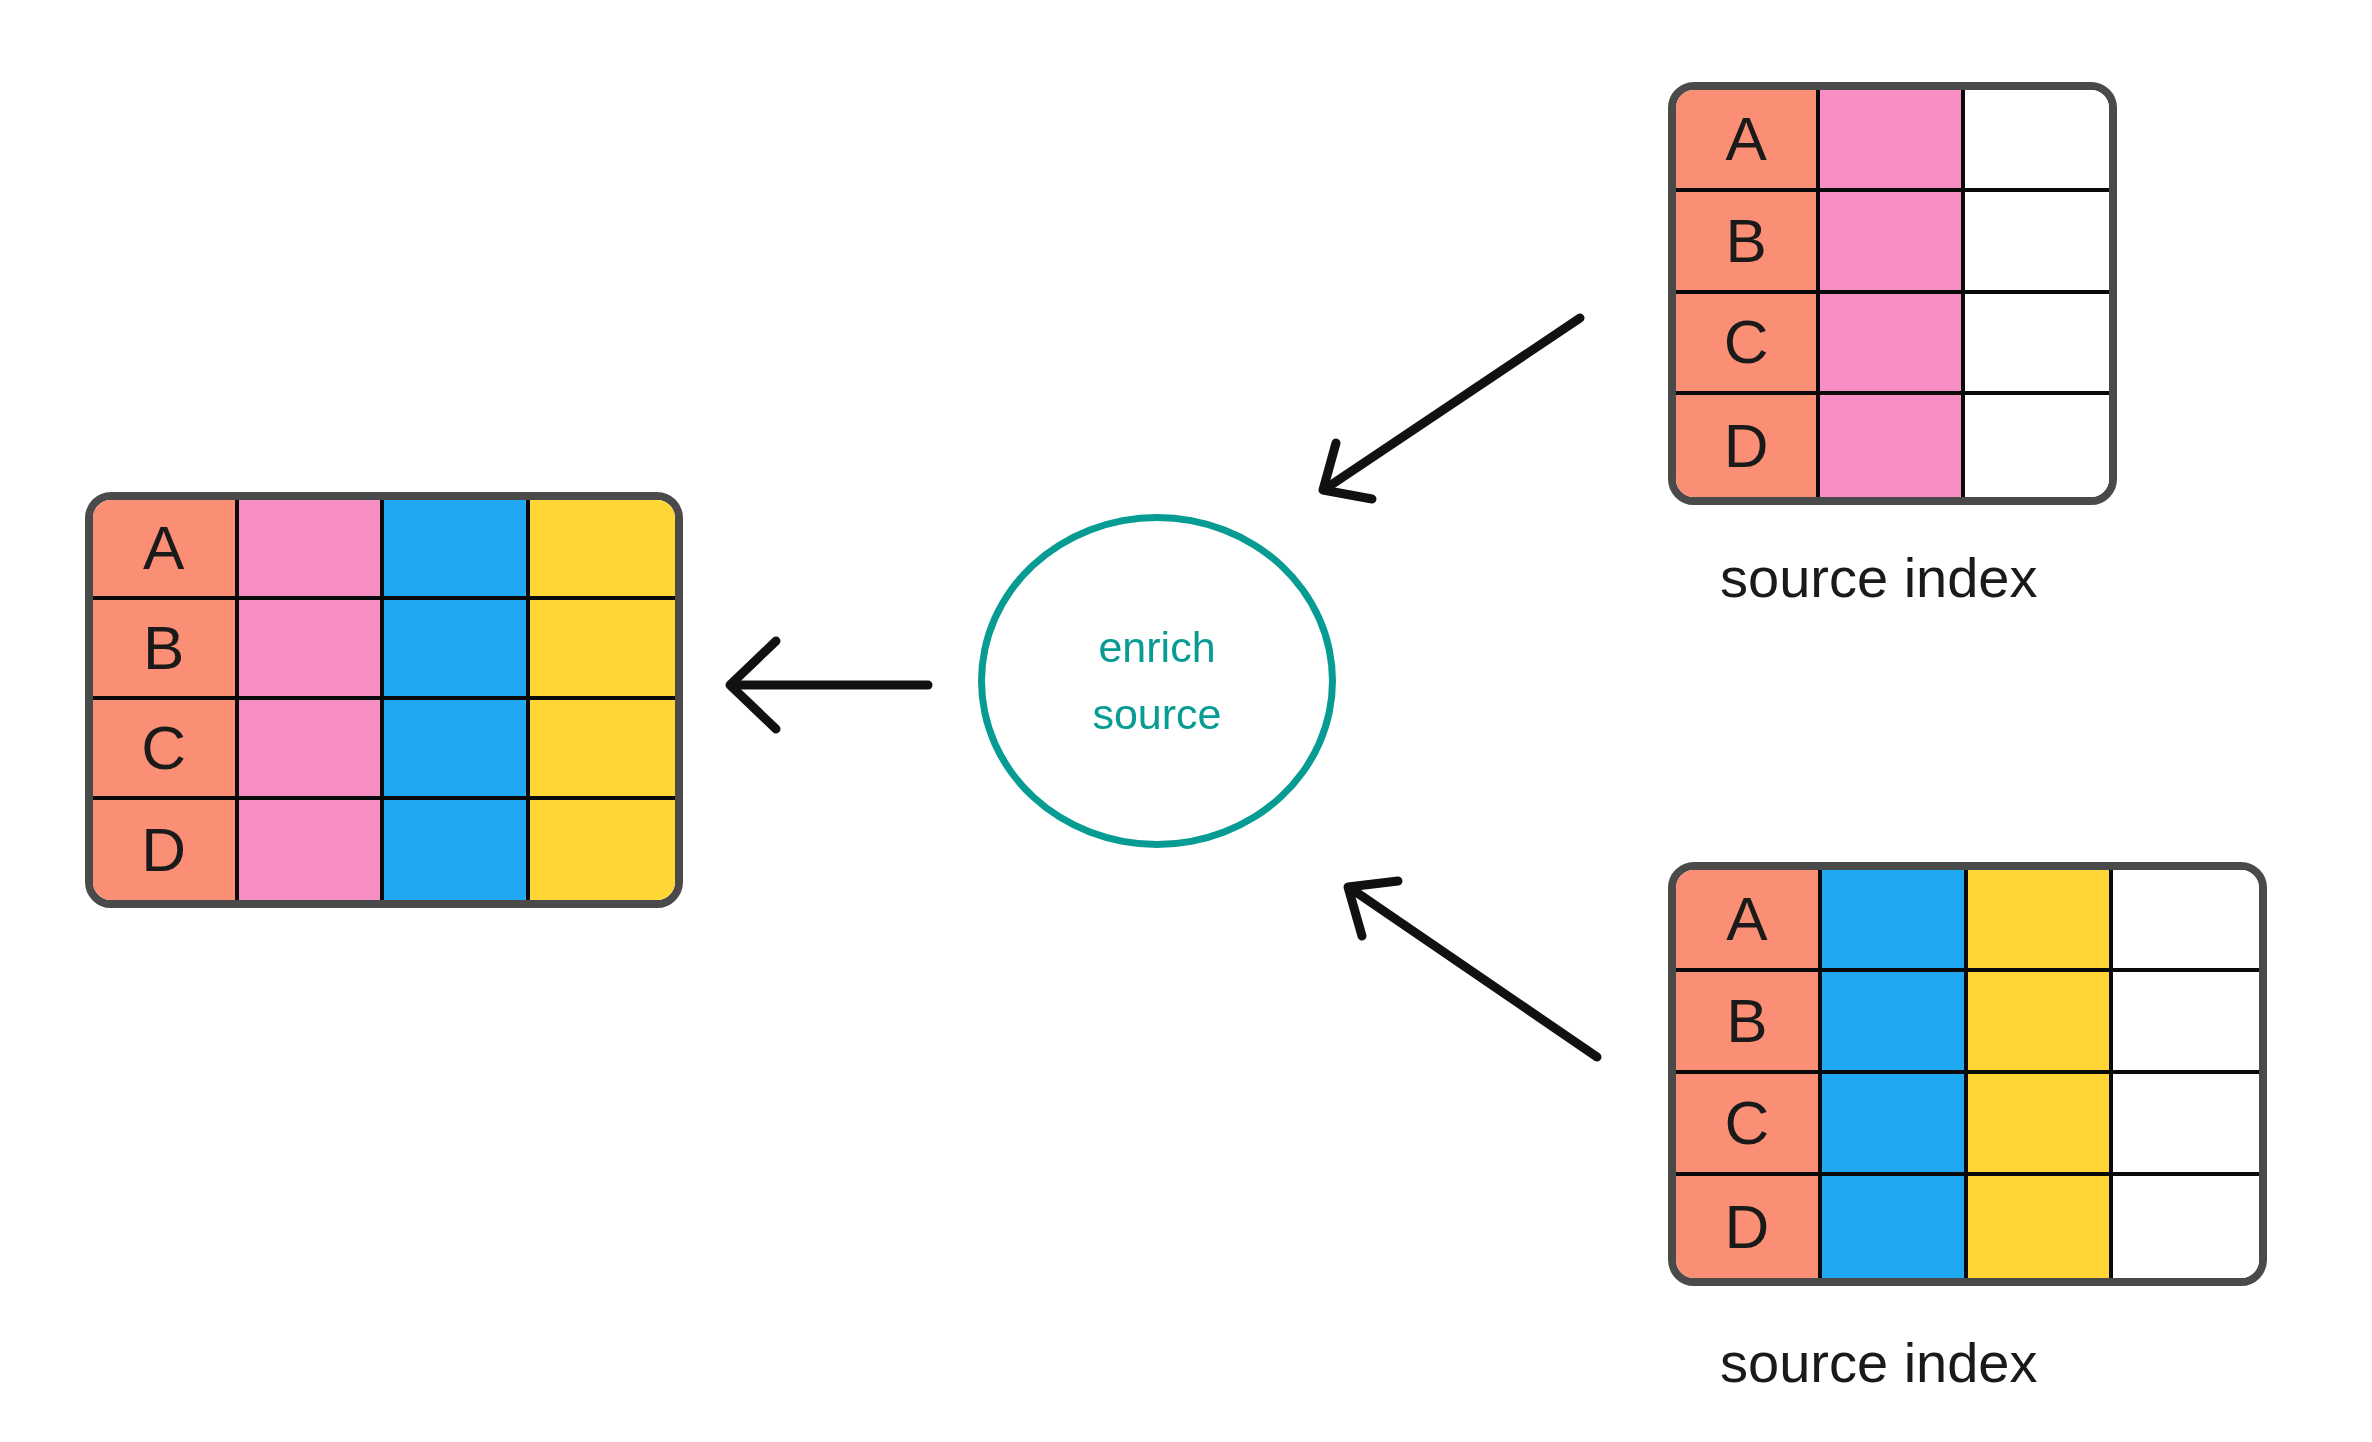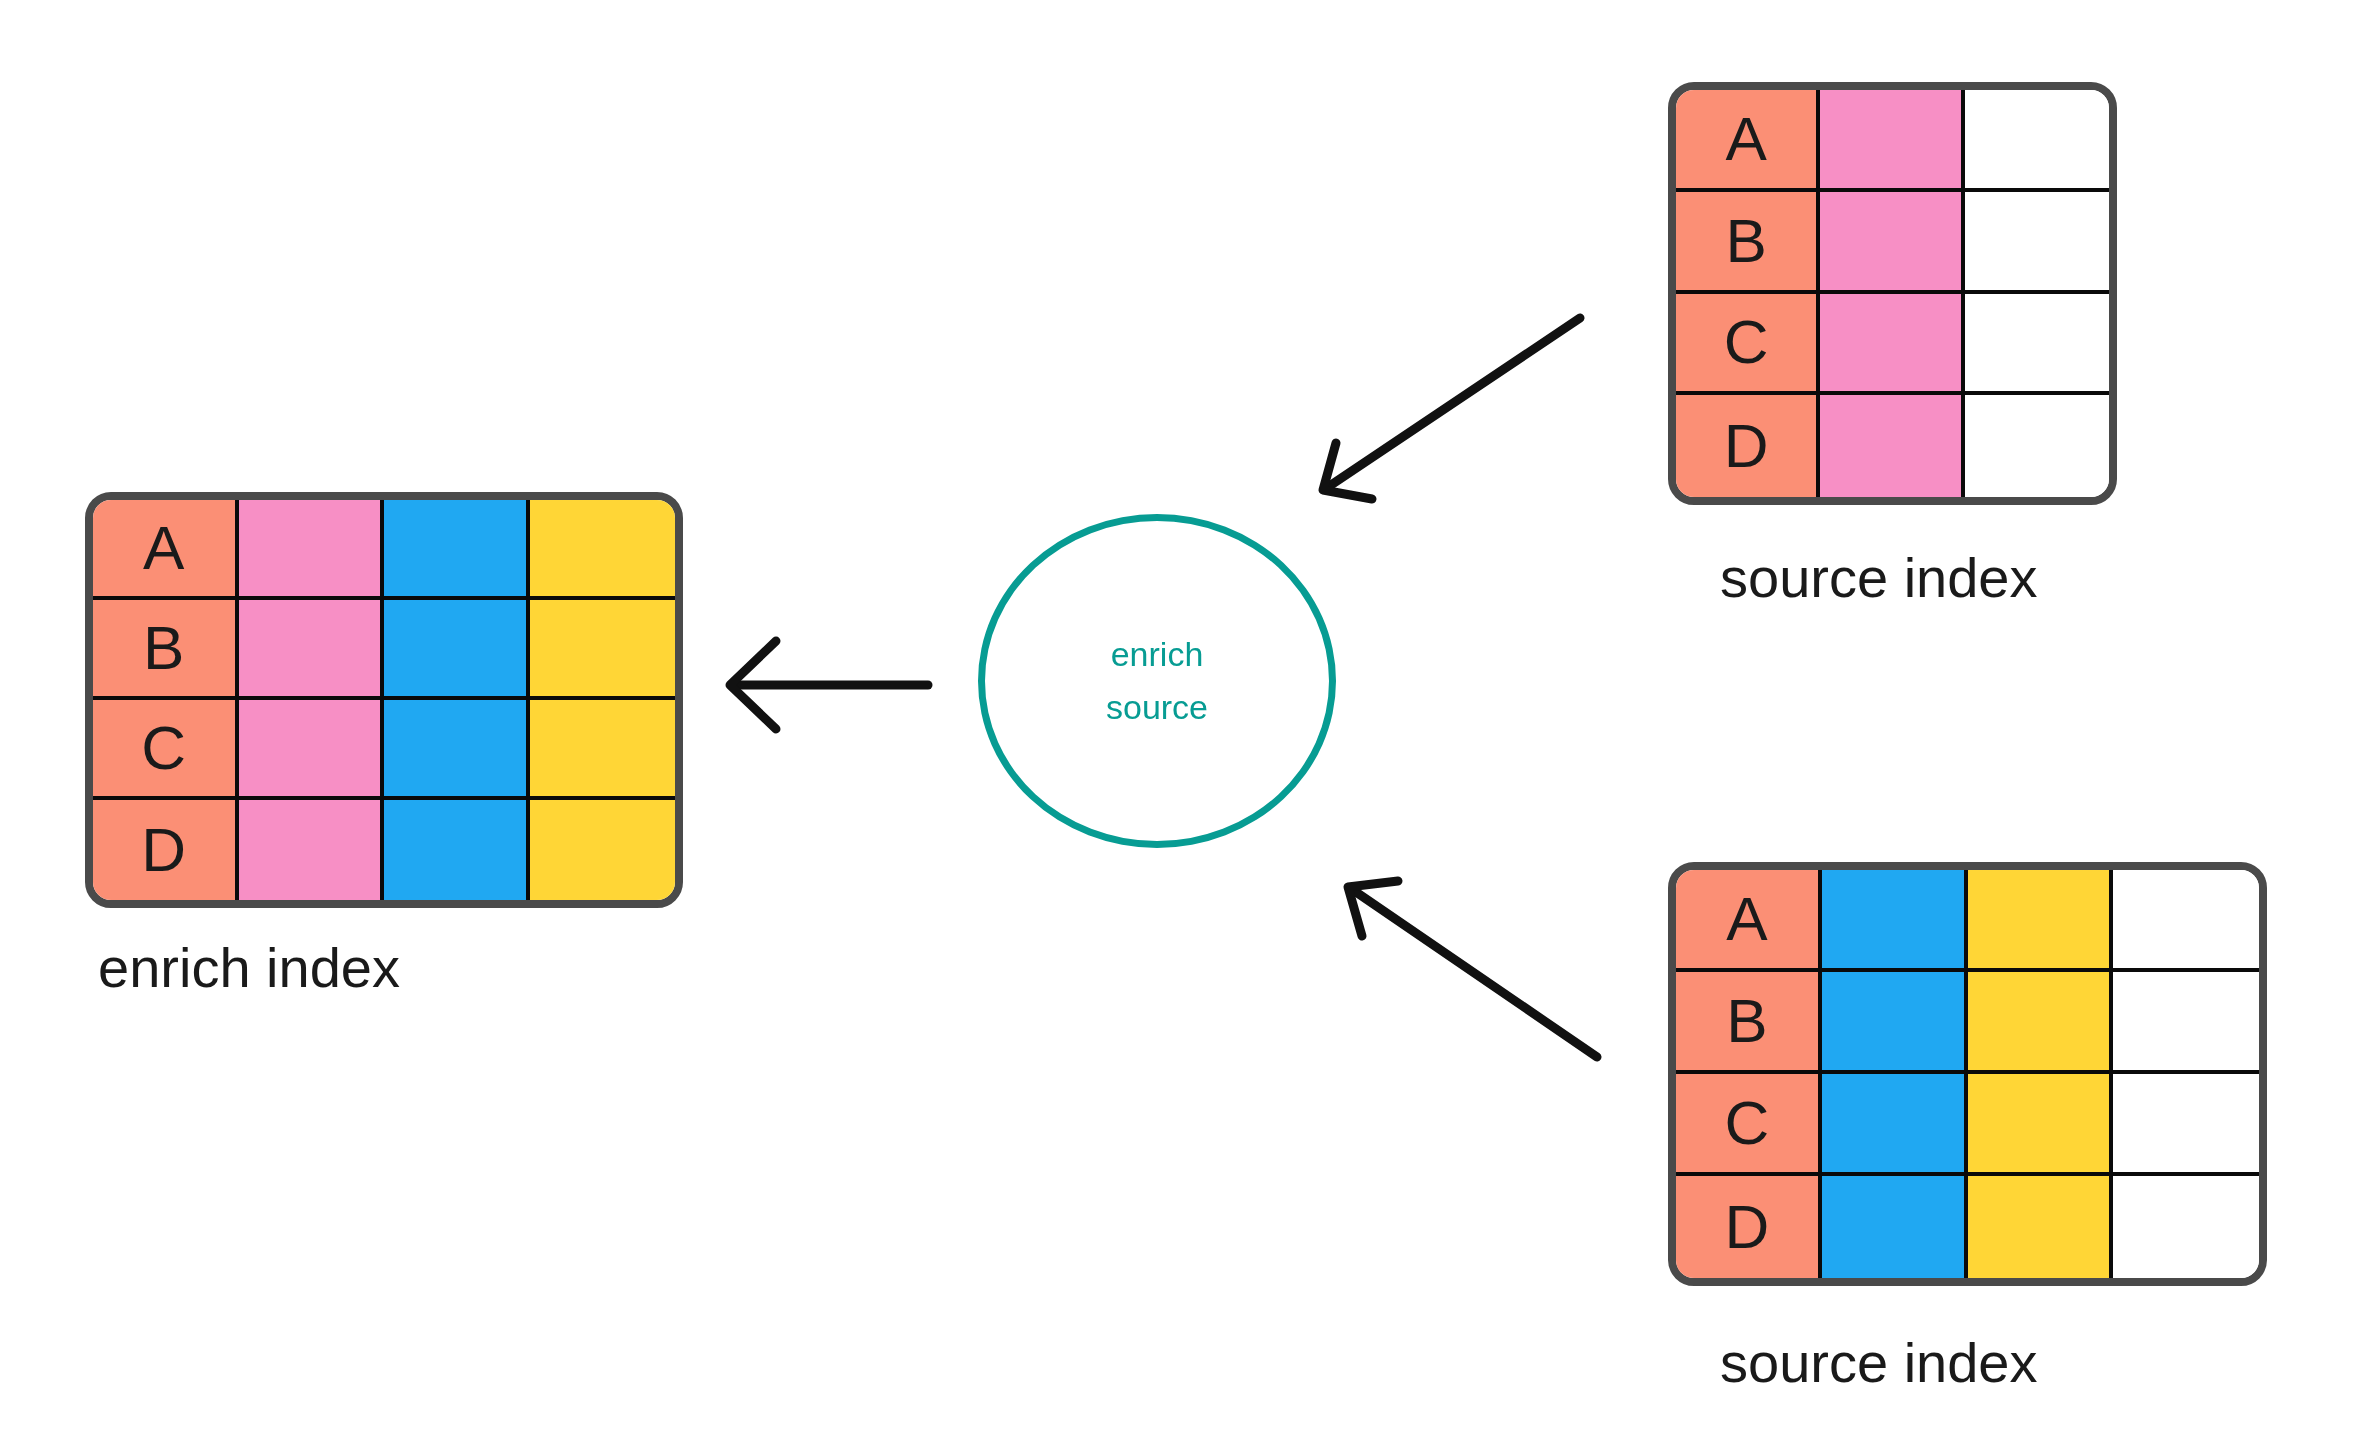--- a/index.html
+++ b/index.html
@@ -64,21 +64,21 @@
     height: 334px;
     box-sizing: border-box;
     border: 7px solid var(--teal, #079c93);
     border-radius: 50%;
     display: flex;
     flex-direction: column;
     align-items: center;
     justify-content: center;
     text-align: right;
     color: var(--teal, #079c93);
-    font-size: 34px;
+    font-size: 43px;
     line-height: 1.55;
     background: #fff;
   }
   .arrows {
     position: absolute;
     left: 0;
     top: 0;
     width: 2372px;
     height: 1442px;
     pointer-events: none;
@@ -110,21 +110,20 @@
     <div class="cell" style="background: rgb(251, 143, 117);">C</div>
     <div class="cell" style="background: rgb(247, 143, 197);"></div>
     <div class="cell" style="background: rgb(32, 168, 242);"></div>
     <div class="cell" style="background: rgb(255, 214, 54);"></div>
 
     <div class="cell" style="background: rgb(251, 143, 117);">D</div>
     <div class="cell" style="background: rgb(247, 143, 197);"></div>
     <div class="cell" style="background: rgb(32, 168, 242);"></div>
     <div class="cell" style="background: rgb(255, 214, 54);"></div>
   </div>
-  <div class="tbl-label" id="enrich-label">enrich index</div>
 
   <div class="table t3" id="source-top">
     <div class="cell" style="background: rgb(251, 143, 117);">A</div>
     <div class="cell" style="background: rgb(247, 143, 197);"></div>
     <div class="cell" style="background: rgb(255, 255, 255);"></div>
 
     <div class="cell" style="background: rgb(251, 143, 117);">B</div>
     <div class="cell" style="background: rgb(247, 143, 197);"></div>
     <div class="cell" style="background: rgb(255, 255, 255);"></div>
 

